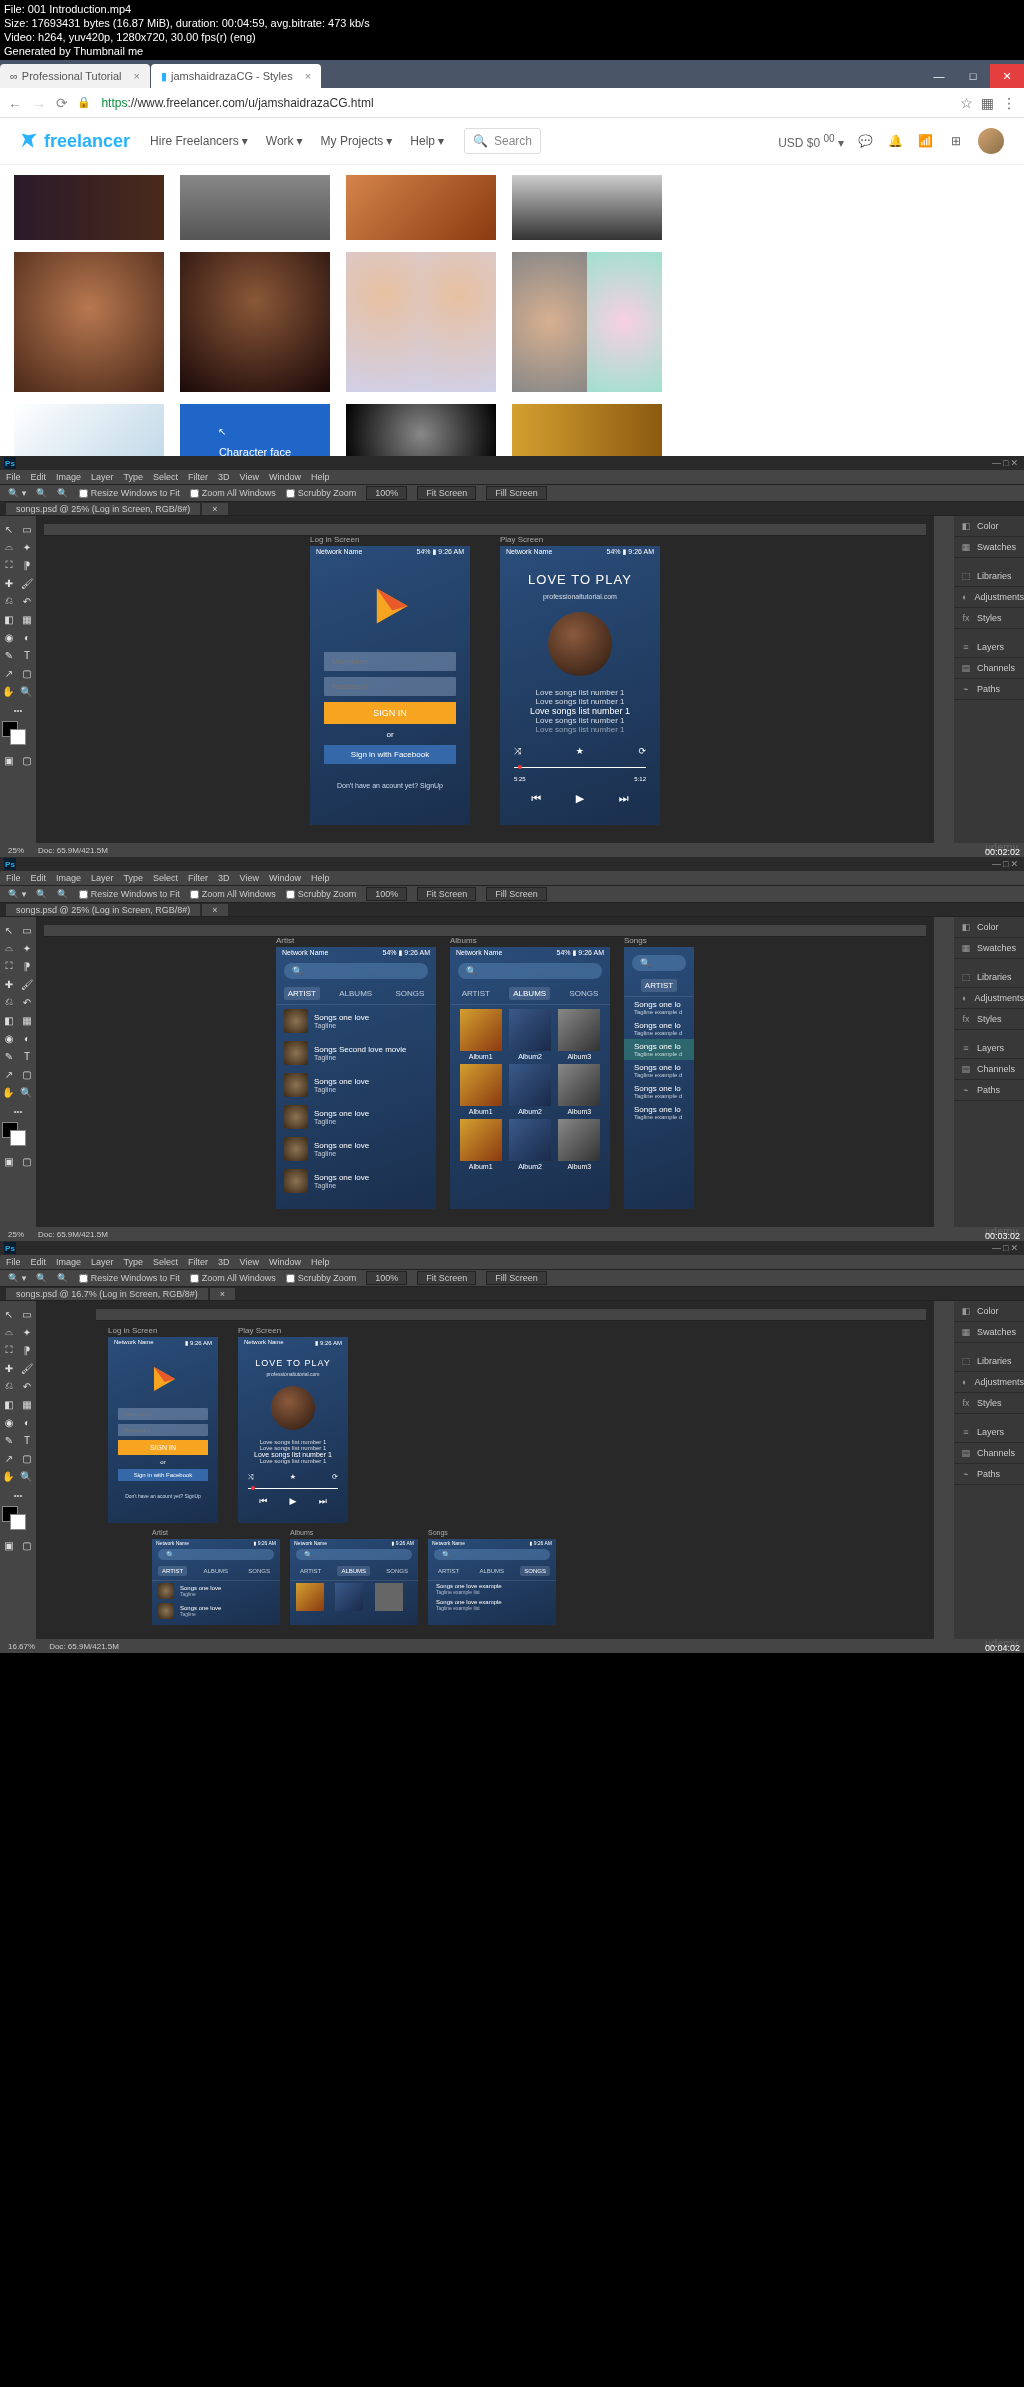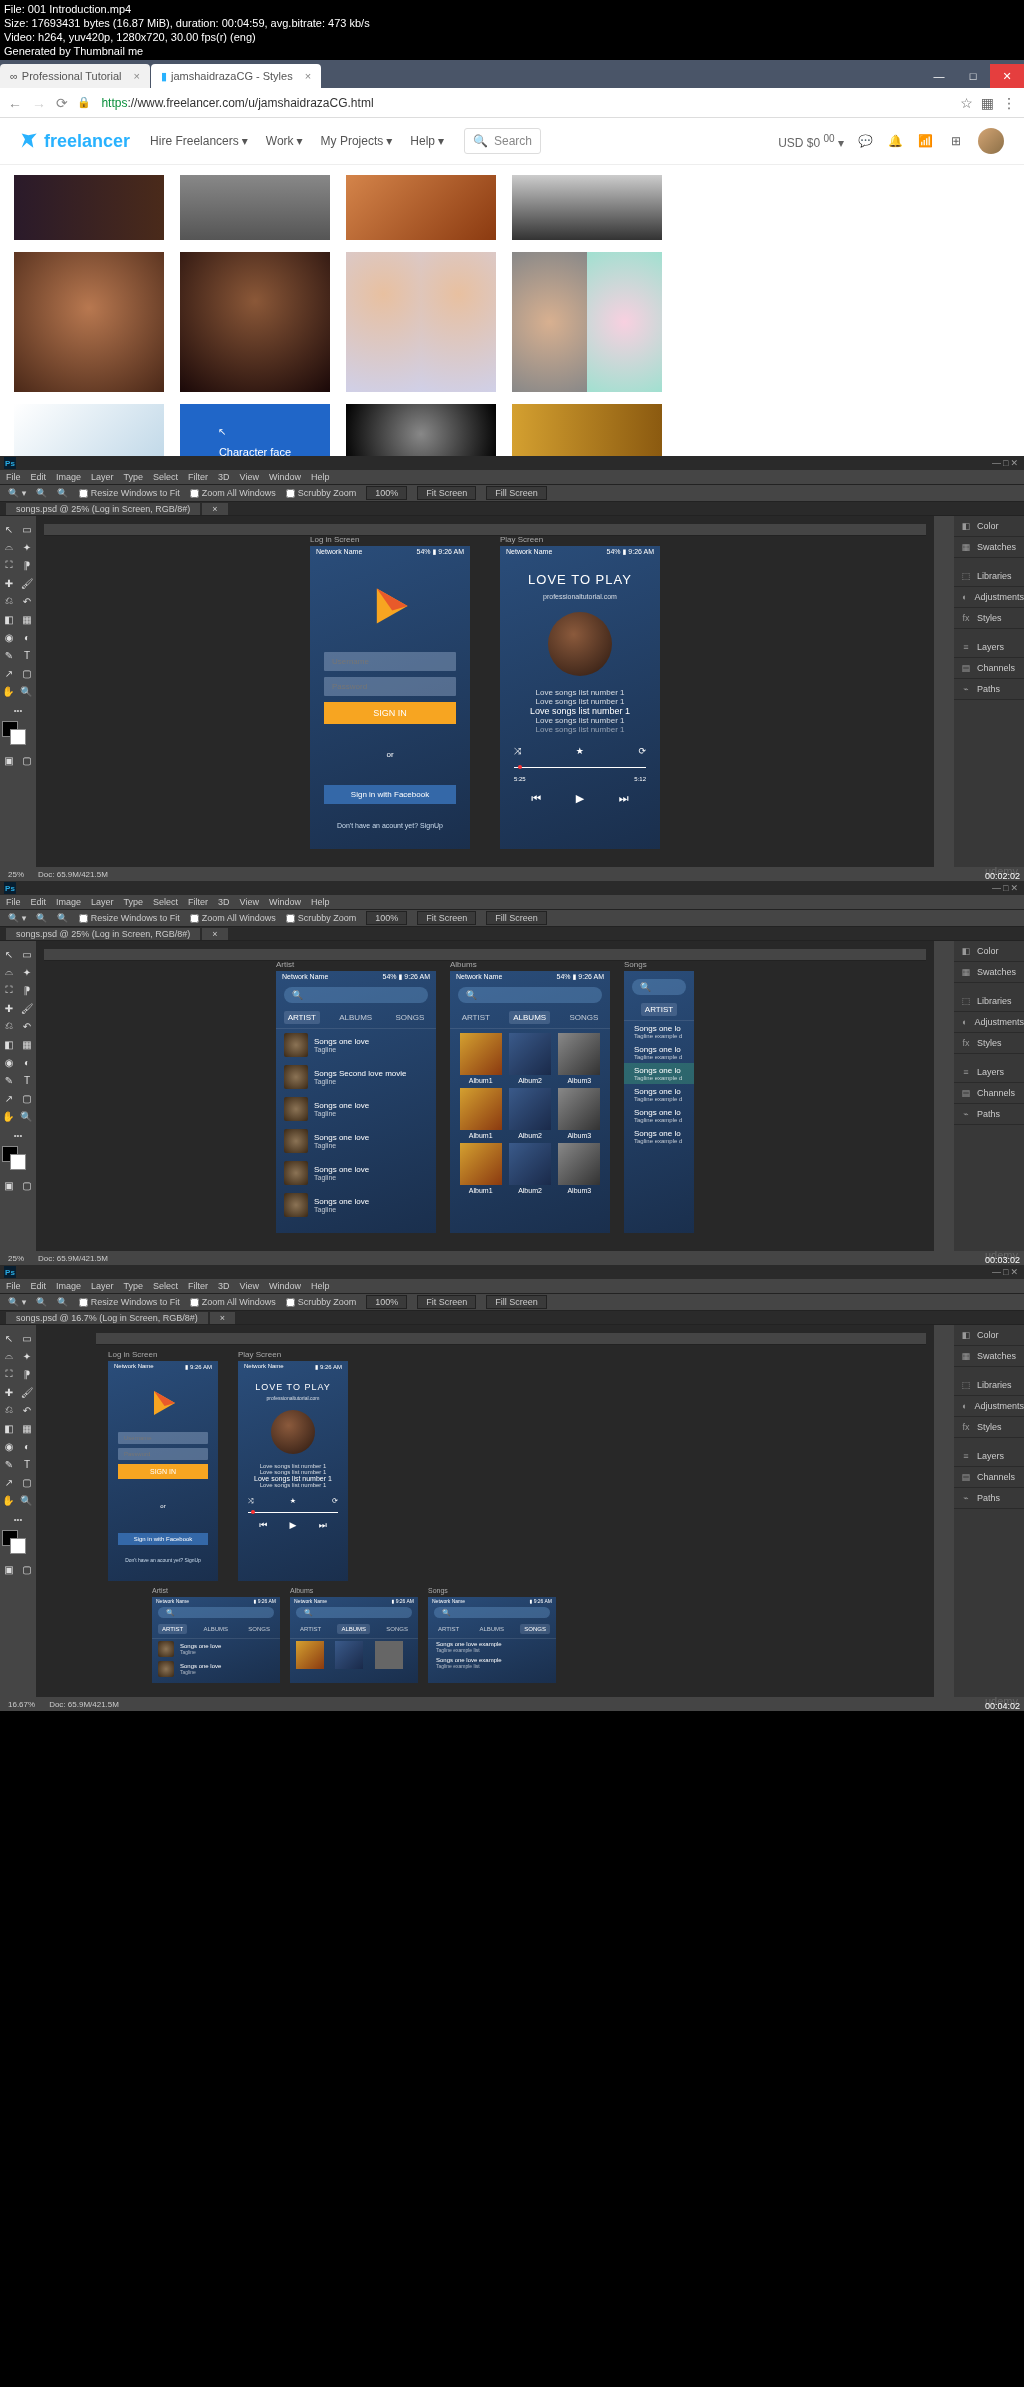--- a/index.html
+++ b/index.html
@@ -68,21 +68,21 @@
 
 .phones{display:flex;gap:30px;justify-content:center;padding:10px 12px}
 .phone{width:160px;background:linear-gradient(160deg,#2a4d7a,#1a2f4d);color:#fff;font-size:9px;position:relative;padding-bottom:12px}
 .phone-lbl{position:absolute;top:-11px;left:0;font-size:8px;color:#aaa}
 .ph-status{display:flex;justify-content:space-between;padding:2px 6px;font-size:7px}
 .ph-center{display:flex;flex-direction:column;align-items:center;gap:6px;padding:8px 14px}
 .play-tri{width:44px;height:44px;position:relative;margin:18px 0}
 .play-tri svg{width:100%;height:100%}
 .ph-input{width:100%;background:rgba(180,200,230,.35);border:none;padding:5px 8px;font-size:8px;color:#fff;border-radius:1px}
 .ph-signin{width:100%;background:#f7a521;color:#fff;text-align:center;padding:6px;font-size:9px;cursor:pointer}
-.ph-or{font-size:8px;margin:20px 0}
+.ph-or{font-size:8px;margin:0 0}
 .ph-fb{width:100%;background:#3468a8;color:#fff;text-align:center;padding:5px;font-size:8px;cursor:pointer}
 .ph-signup{font-size:7px;margin-top:12px;color:#cde}
 .ph-title{font-size:13px;letter-spacing:1px;margin-top:6px}
 .ph-sub{font-size:7px;opacity:.8}
 .ph-disc{width:64px;height:64px;border-radius:50%;background:radial-gradient(circle at 40% 35%,#8b5a3c,#2a1810);margin:6px 0}
 .ph-songlist{display:flex;flex-direction:column;gap:0;width:100%}
 .ph-song{font-size:8px;text-align:center;opacity:.8}
 .ph-song.active{opacity:1;font-size:9px}
 .ph-controls{display:flex;justify-content:space-around;width:100%;margin-top:4px;font-size:11px}
 .ph-icons{display:flex;justify-content:space-between;width:100%;font-size:9px;margin-top:6px}

